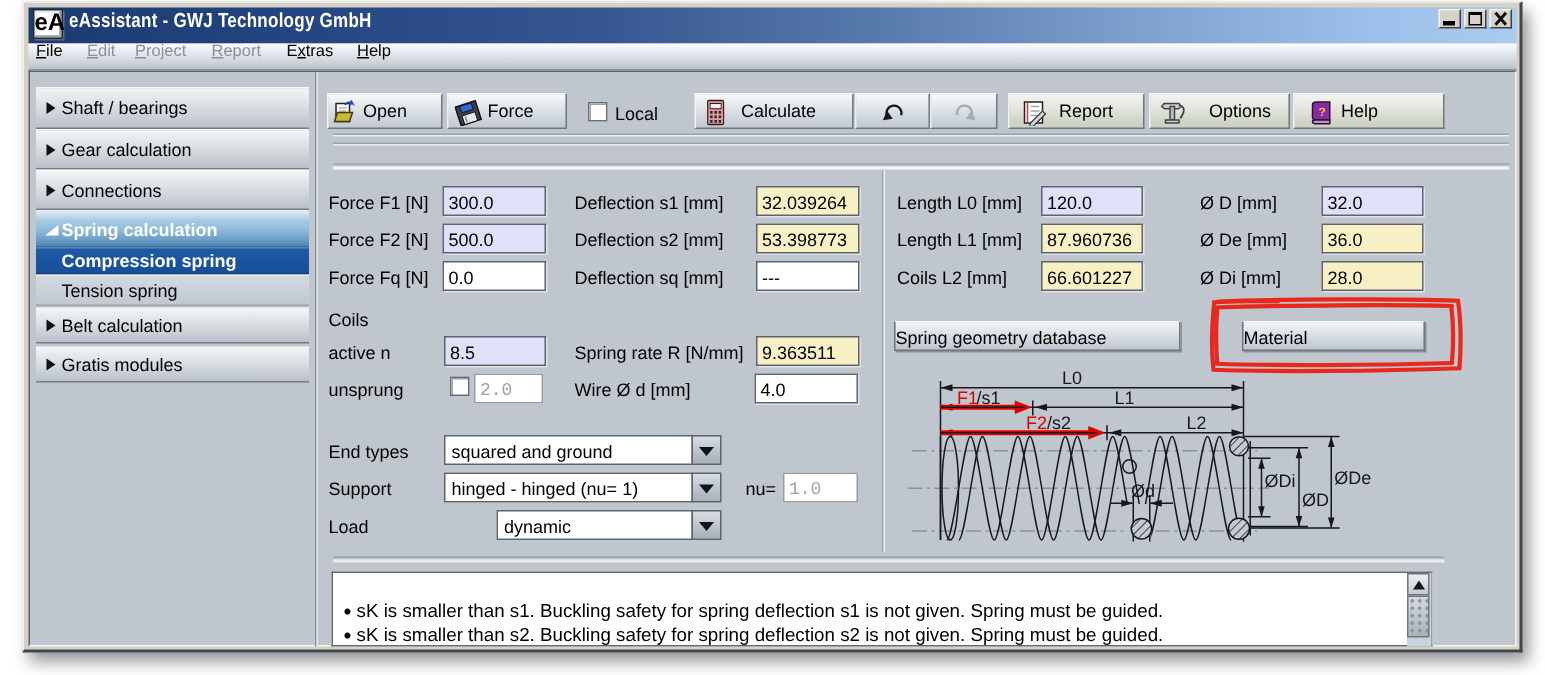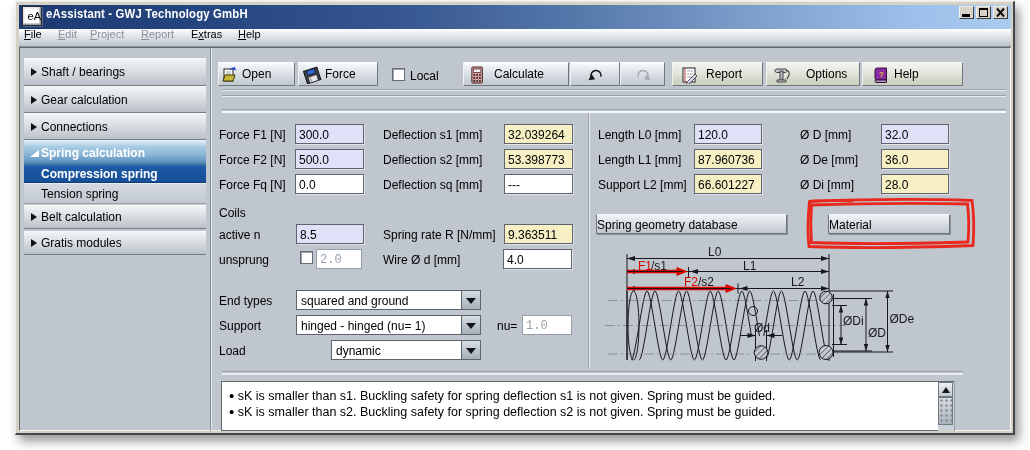--- a/index.html
+++ b/index.html
@@ -6,21 +6,21 @@
 *{box-sizing:border-box;font-family:"Liberation Sans",sans-serif;}
 .abs{position:absolute;}
 #win{position:absolute;left:15px;top:1px;width:1000px;height:434px;background:#d5d1c5;
  border-style:solid;border-width:1px 2px 2px 1px;border-color:#eceae4 #42464b #42464b #f2f2ee;
  box-shadow:4px 6px 10px rgba(58,60,68,.55);}
 #titlebar{position:absolute;left:19px;top:5px;width:992px;height:24px;
  background:linear-gradient(90deg,#1d3a72 0%,#24457f 18%,#35568f 38%,#5578ab 56%,#7d9fcc 74%,#9cc0ea 90%,#aacbf0 100%);}
 #titletext{position:absolute;left:46px;top:5.5px;color:#ffffff;font-size:13.5px;font-weight:bold;white-space:nowrap;
  transform:scaleX(0.84);transform-origin:0 0;letter-spacing:0.2px;}
 #appicon{position:absolute;left:22px;top:6px;width:20px;height:20px;background:#ffffff;border:1px solid #26282c;
- box-shadow:inset -1.5px -1.5px 0 #9aa0a8, inset 1.5px 1.5px 0 #e8e8ec, 1px 1px 0 #5a6a92;color:#000;font-size:11px;font-weight:normal;text-align:right;line-height:18px;}
+ box-shadow:inset -1.5px -1.5px 0 #9aa0a8, inset 1.5px 1.5px 0 #e8e8ec, 1px 1px 0 #5a6a92;color:#000;font-size:16px;font-weight:bold;text-align:right;line-height:18px;}
 .winbtn{position:absolute;top:6px;width:15px;height:13px;background:#d6d2c8;
  border:1px solid #404040;border-top-color:#f4f2ee;border-left-color:#f4f2ee;}
 #menubar{position:absolute;left:19px;top:29px;width:992px;height:18px;
  background:linear-gradient(180deg,#fdfdfe 0%,#e8ecf0 30%,#ccd3da 75%,#bac1c9 100%);
  border-bottom:1px solid #8d949c;}
 .menu{position:absolute;top:28px;font-size:11px;color:#000;}
 .menu u{text-decoration:underline;}
 .menu.dis{color:#8a9098;}
 #client{position:absolute;left:19px;top:47px;width:992px;height:384px;background:#bfc6cd;border:1px solid;border-color:#60666c #f2f4f6 #f2f4f6 #60666c;}
 
@@ -61,21 +61,21 @@
  background:linear-gradient(180deg,#d8dee4 0%,#b8c0c8 60%,#a8b0b8 100%);}
 .cbtn:after{content:"";position:absolute;left:4px;top:7px;width:0;height:0;
  border-top:6px solid #101418;border-left:5px solid transparent;border-right:5px solid transparent;}
 .pbtn{position:absolute;top:214px;height:20px;font-size:12px;color:#000;
  background:linear-gradient(180deg,#f2f5f7 0%,#dde2e7 40%,#c6cdd4 85%,#bfc7ce 100%);
  border:1px solid #6d747c;border-top-color:#f6f8f9;box-shadow:1px 1px 0 #8b9299;}
 .chk{position:absolute;width:13px;height:13px;background:#fff;border:1px solid #666d75;
  box-shadow:inset 1px 1px 0 #9aa2aa;}
 
 #msg{position:absolute;left:221px;top:381px;width:734px;height:50px;background:#ffffff;
- border:1px solid #62696f;border-right-color:#9aa1a7;font-size:12.5px;color:#000;overflow:hidden;padding-top:6px;}
+ border:1px solid #62696f;border-right-color:#9aa1a7;font-size:12.5px;color:#000;overflow:hidden;padding-top:18px;}
 #msg div{margin:0 0 0 7px;white-space:nowrap;line-height:15px;}
 
 #scroll{position:absolute;left:938px;top:382px;width:16px;height:49px;background:#c9d1d9;}
 </style>
 </head>
 <body>
 <div id="win"></div>
 <div id="titlebar"></div>
 <div id="appicon">eA</div>
 <div id="titletext">eAssistant - GWJ Technology GmbH</div>
@@ -265,21 +265,21 @@
 <div class="abs groove-l" style="left:589px;top:113px;width:1px;height:255px;"></div>
 
 <div class="flabel" style="left:598px;top:127.5px;">Length L0 [mm]</div>
 <div class="finput lav" style="left:694px;top:124px;width:68px;">120.0</div>
 <div class="flabel" style="left:800px;top:127.5px;">Ø D [mm]</div>
 <div class="finput lav" style="left:881px;top:124px;width:68px;">32.0</div>
 <div class="flabel" style="left:598px;top:152.5px;">Length L1 [mm]</div>
 <div class="finput crm" style="left:694px;top:149px;width:68px;">87.960736</div>
 <div class="flabel" style="left:800px;top:152.5px;">Ø De [mm]</div>
 <div class="finput crm" style="left:881px;top:149px;width:68px;">36.0</div>
-<div class="flabel" style="left:598px;top:177.5px;">Support L2 [mm]</div>
+<div class="flabel" style="left:598px;top:177.5px;">Coils L2 [mm]</div>
 <div class="finput crm" style="left:694px;top:174px;width:68px;">66.601227</div>
 <div class="flabel" style="left:800px;top:177.5px;">Ø Di [mm]</div>
 <div class="finput crm" style="left:881px;top:174px;width:68px;">28.0</div>
 <div class="pbtn" style="left:596px;width:191px;padding-top:3px;">Spring geometry database</div>
 <div class="pbtn" style="left:828px;width:122px;padding-top:3px;">Material</div>
 
 <svg class="abs" style="left:600px;top:240px;" width="330" height="130" viewBox="0 0 330 130">
 <defs>
 <pattern id="hat" width="4" height="4" patternUnits="userSpaceOnUse" patternTransform="rotate(45)">
 <rect width="4" height="4" fill="#c3cad1"></rect>

